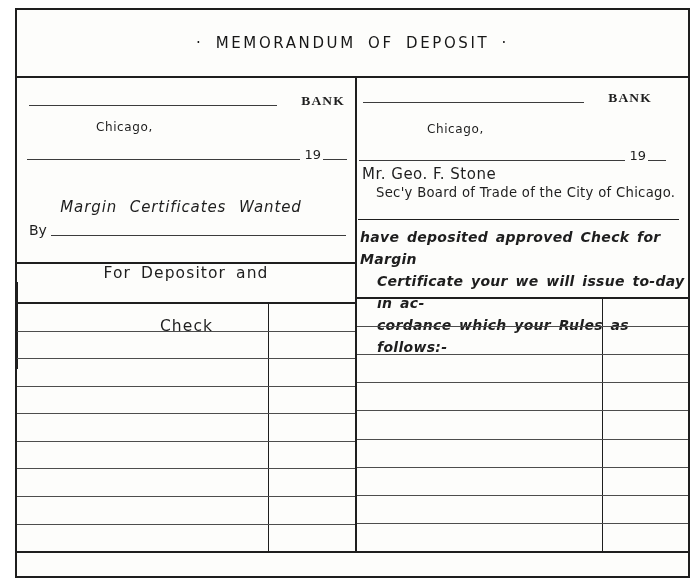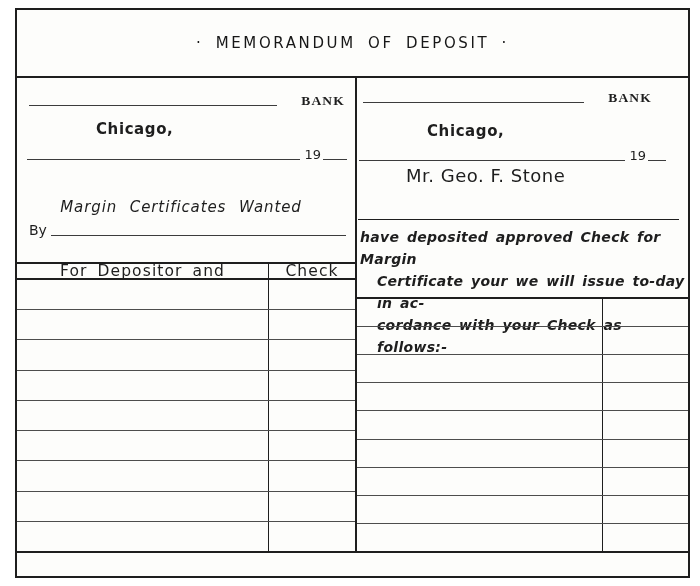--- a/index.html
+++ b/index.html
@@ -34,36 +34,36 @@
   .vdiv{flex:0 0 auto;width:2px;border-left:1.9px solid var(--ink);border-right:1.9px solid var(--ink);}
 
   .row{position:absolute;display:flex;align-items:flex-end;}
   .fill{flex:1 1 auto;border-bottom:1.4px solid var(--line);height:1px;}
   .fill.short{flex:0 0 24px;}
   .fill.tiny{flex:0 0 18px;}
 
   .bank{font-family:"Liberation Serif","DejaVu Serif",serif;font-weight:bold;
         font-size:13.5px;letter-spacing:1.2px;margin-left:24px;line-height:11px;}
   .yr{font-size:13px;line-height:11px;margin:0 2px 0 4px;}
-  .city{position:absolute;font-size:15px;letter-spacing:0.6px;font-weight:bold;}
+  .city{position:absolute;font-size:12px;letter-spacing:0.6px;}
   .heading{position:absolute;text-align:center;font-size:15px;letter-spacing:0.9px;word-spacing:7px;}
   .by{font-size:14px;margin-right:4px;line-height:12px;}
 
-  .addressee{position:absolute;font-size:18px;letter-spacing:0.5px;margin-left:44px;}
+  .addressee{position:absolute;font-size:15px;letter-spacing:0.5px;}
   .addr-title{position:absolute;font-size:13.2px;letter-spacing:0.3px;}
   .sep-line{position:absolute;border-bottom:1.5px solid var(--ink);height:1px;}
   .body-copy{position:absolute;font-style:italic;font-size:14px;line-height:22px;
              letter-spacing:0.3px;word-spacing:2.5px;}
   .body-copy .indent{padding-left:17px;}
 
   
   .table{position:absolute;left:0;right:0;bottom:0;display:flex;flex-direction:column;}
   .table.left-table{top:184px;}
   .table.right-table{top:219px;}
-  .thead{height:14px;display:flex;}
+  .thead{height:38px;display:flex;flex-direction:column;}
   .th{display:flex;align-items:center;justify-content:center;
       font-size:15.5px;letter-spacing:1.1px;word-spacing:4px;}
   .th.main-th{flex:1;}
   .amt-col{flex:0 0 87px;border-left:1.6px solid var(--ink);}
   .right .amt-col{flex:0 0 86px;}
   .rows{flex:1 1 auto;display:flex;flex-direction:column;min-height:0;}
   .trow{flex:1 1 0;display:flex;border-bottom:1px solid var(--row);}
   .trow:last-child{border-bottom:none;}
   .tc{min-height:0;}
   .tc.main-tc{flex:1;}
@@ -154,25 +154,26 @@
         <span class="fill"></span>
         <span class="bank">BANK</span>
       </div>
       <div class="city" style="left:70px;top:44px;">Chicago,</div>
       <div class="row" style="left:2px;right:22px;top:69px;height:14px;">
         <span class="fill"></span>
         <span class="yr">19</span>
         <span class="fill tiny"></span>
       </div>
       <div class="addressee" style="left:5px;top:87px;">Mr. Geo. F. Stone</div>
+      <div class="addr-title" style="left:19px;top:107px;">Sec'y Board of Trade of the City of Chicago.</div>
       <div class="sep-line" style="left:1px;right:9px;top:141px;"></div>
       <div class="body-copy" style="left:3px;right:2px;top:148px;font-weight:bold;">
         <div>have deposited approved Check for Margin</div>
         <div class="indent">Certificate your we will issue to-day in ac-</div>
-        <div class="indent">cordance with your Check as follows:-</div>
+        <div class="indent">cordance which your Rules as follows:-</div>
       </div>
 
       <div class="table right-table">
         <div class="dbl-h"></div>
         <div class="rows">
           <div class="trow">
             <div class="tc main-tc"></div>
             <div class="tc amt-col"></div>
           </div>
         <div class="trow">

